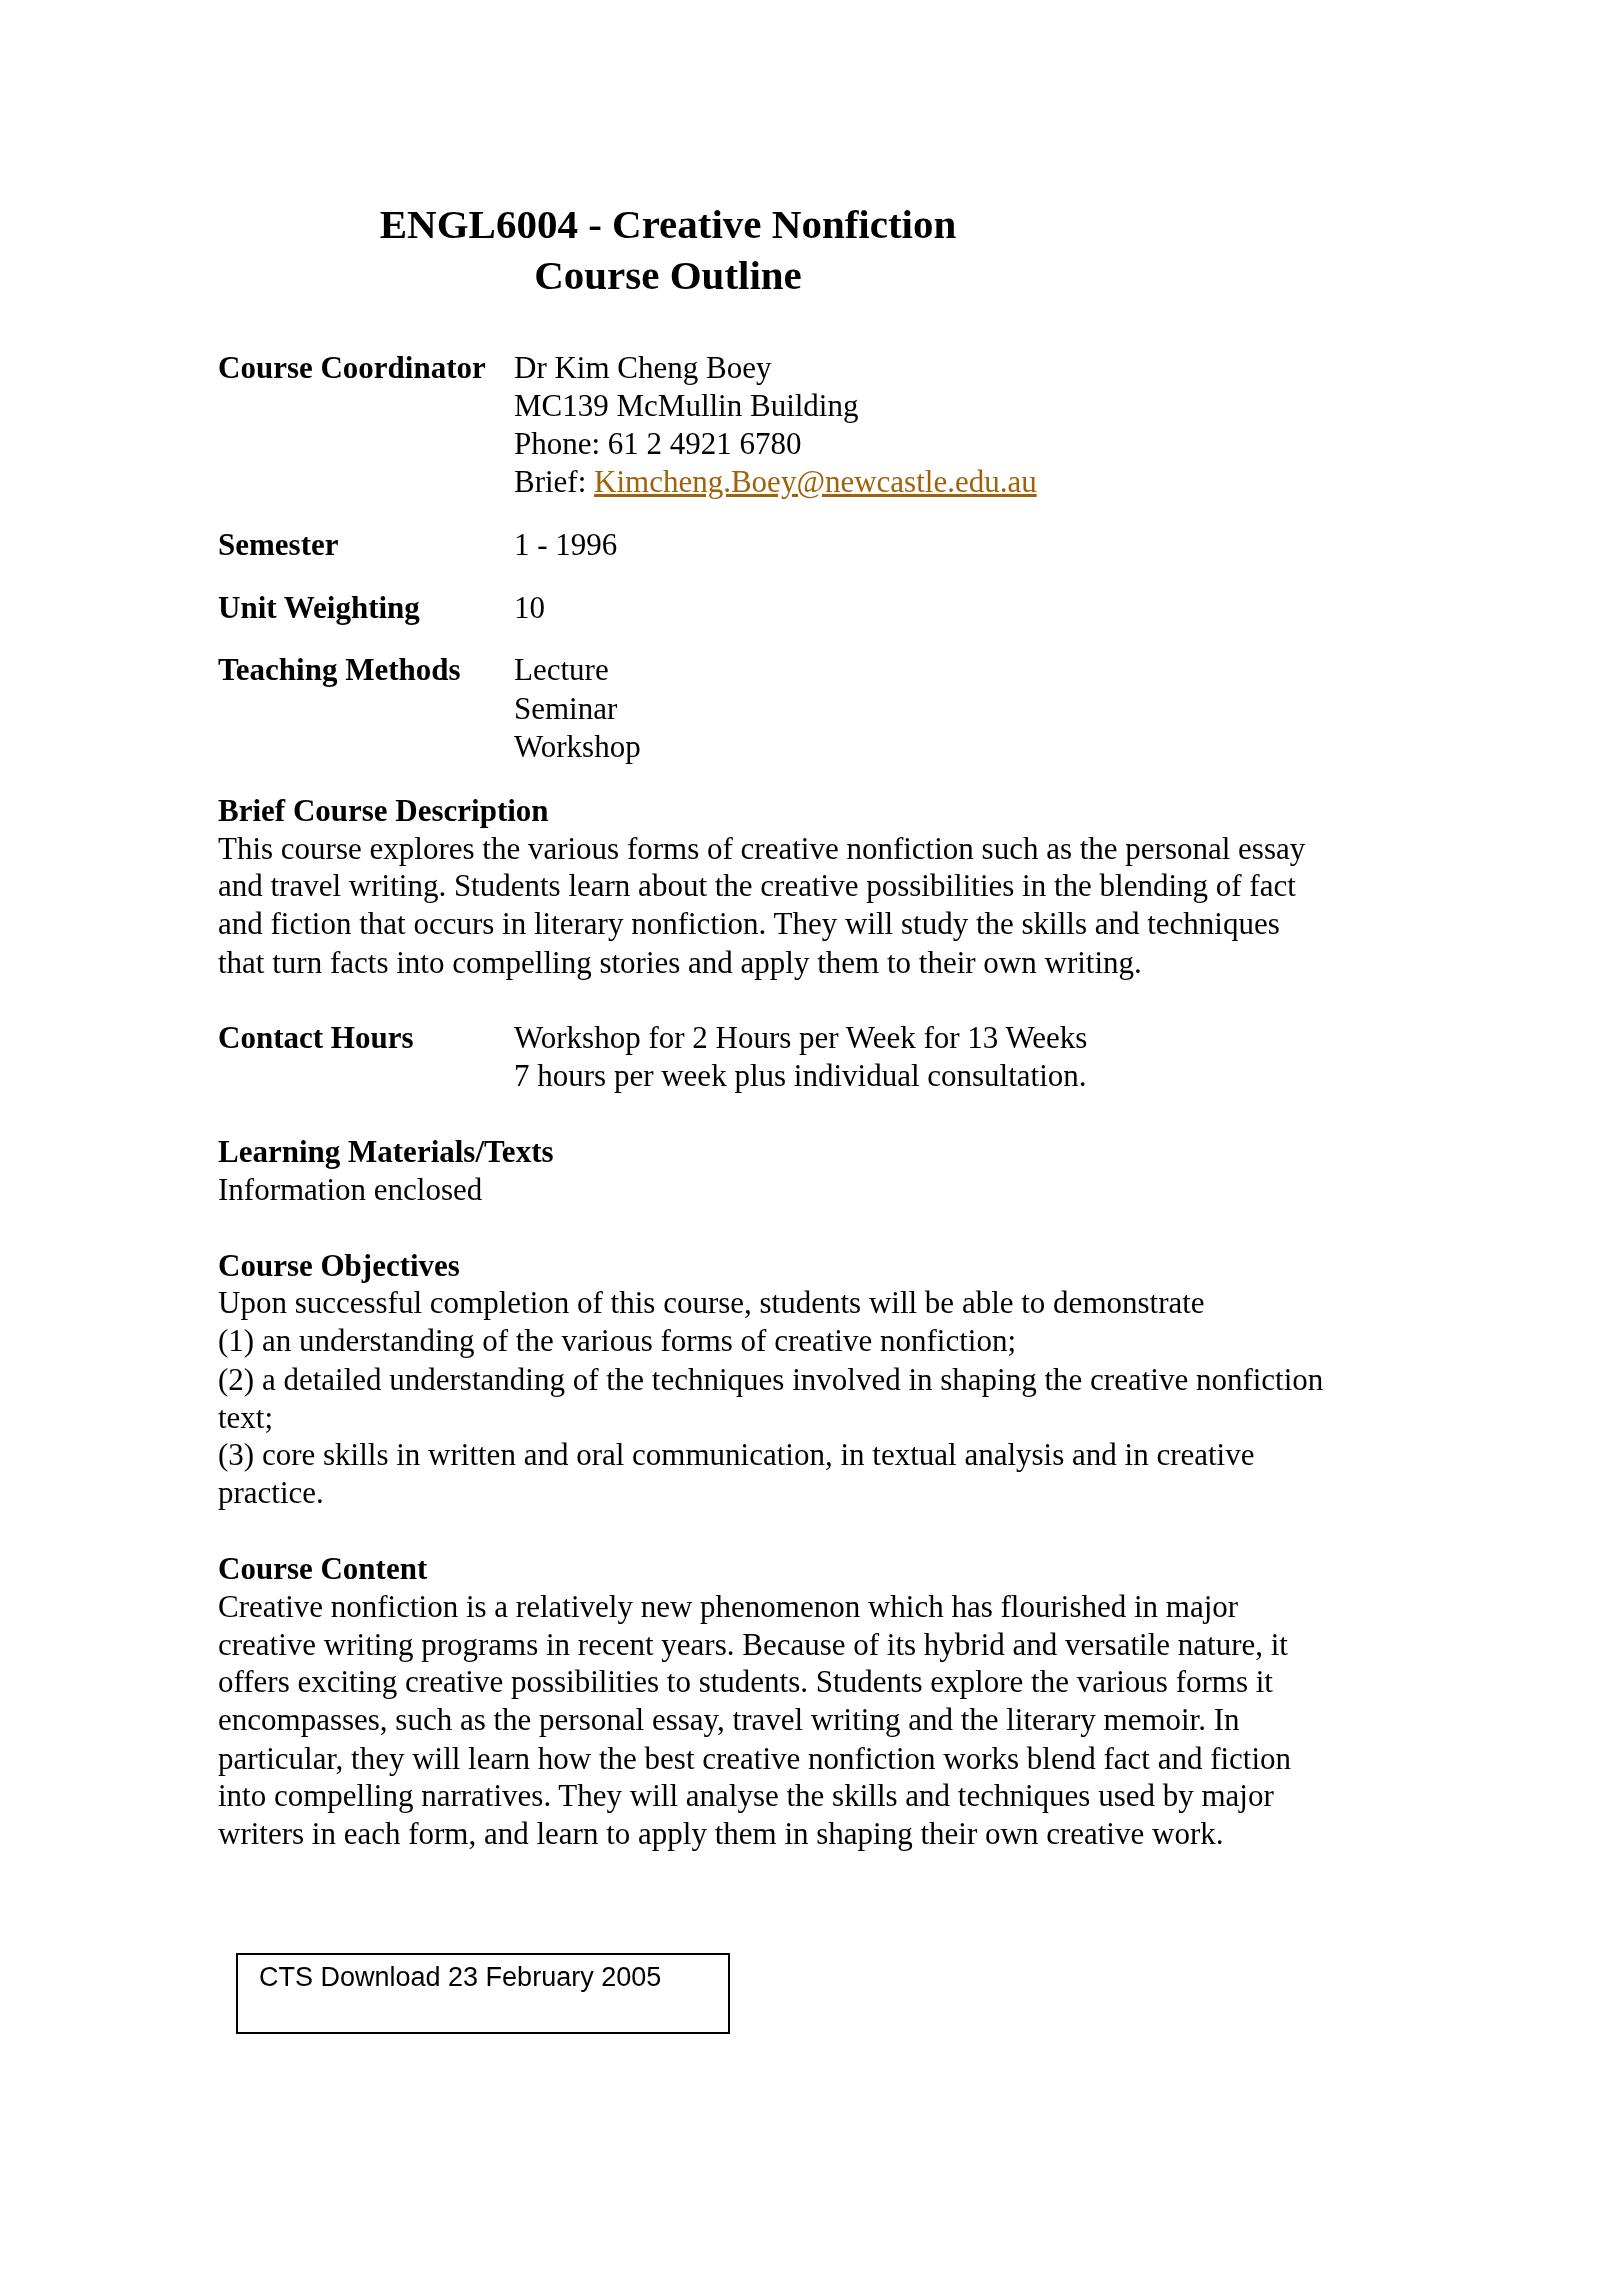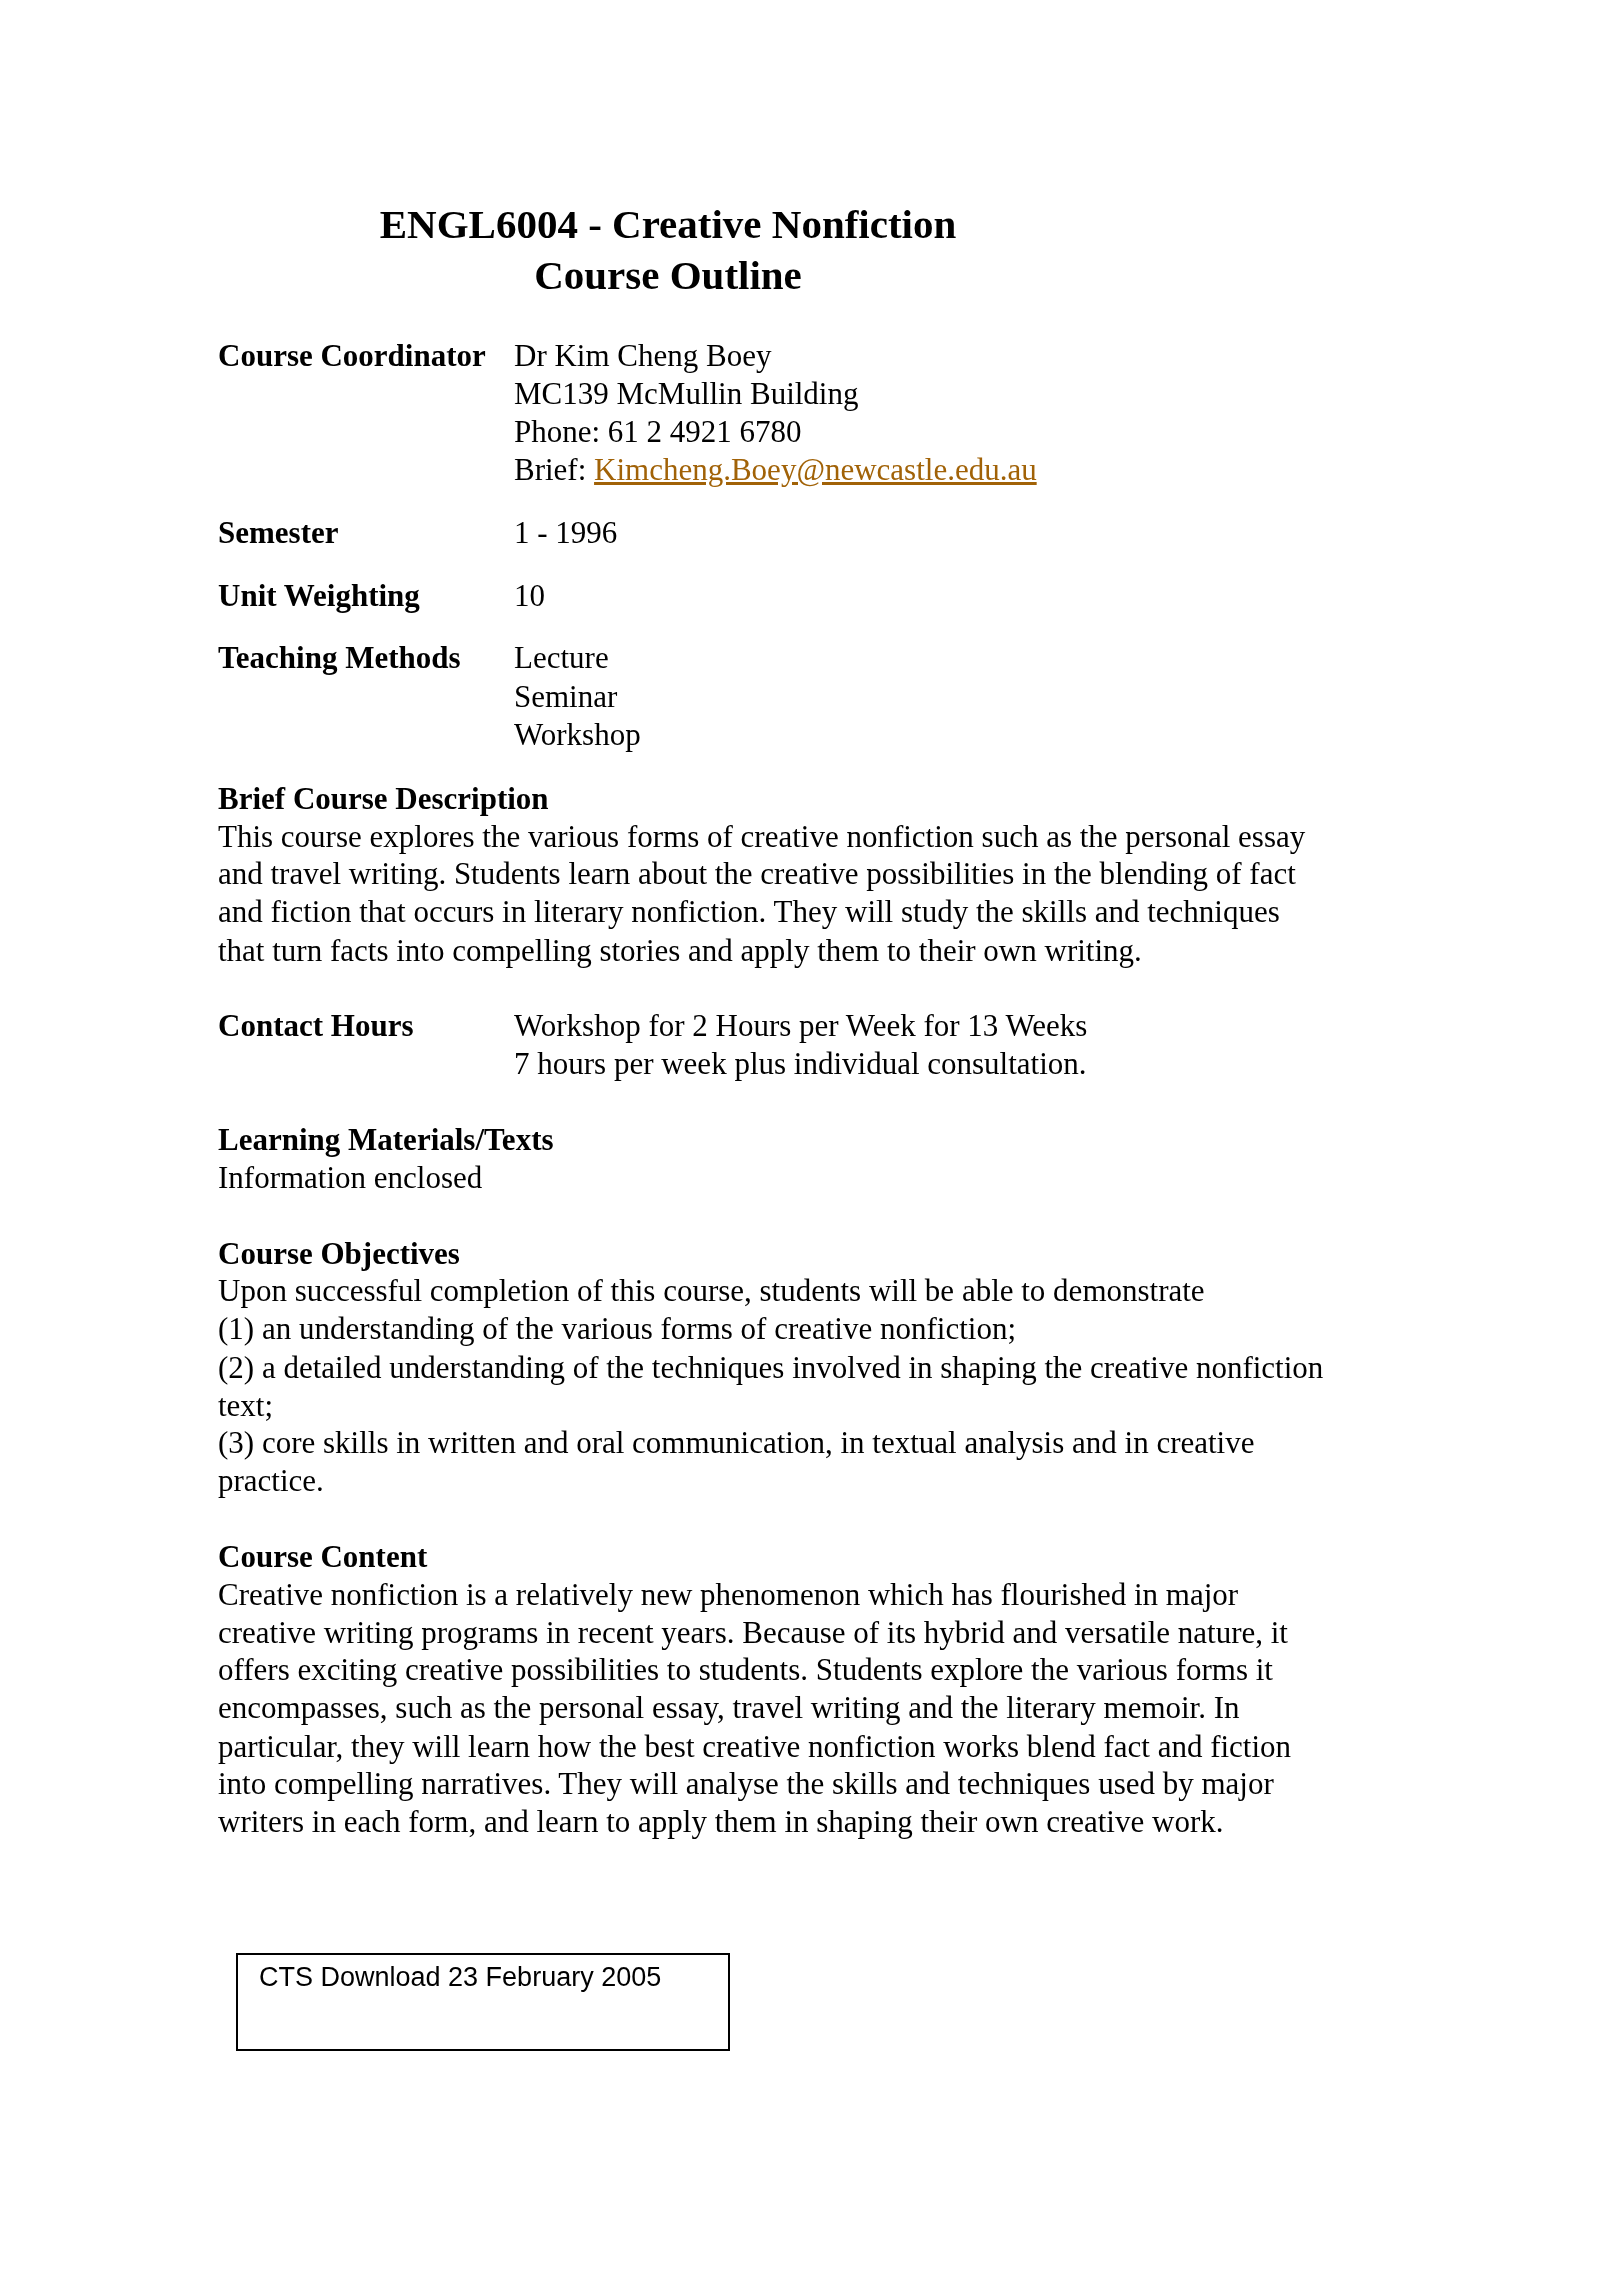--- a/index.html
+++ b/index.html
@@ -2,32 +2,32 @@
 <html style="font-size:13px"><head>
   <meta charset="utf-8">
   <style>
     html, body { margin: 0; padding: 0; background: #ffffff; }
     body {
       width: 1623px; height: 2295px; position: relative; overflow: hidden;
       font-family: "Liberation Serif", "DejaVu Serif", serif;
       color: #000000;
     }
     .abs { position: absolute; white-space: nowrap; }
-    .body-text { font-size: 31px; line-height: 38px; }
+    .body-text { font-size: 31px; line-height: 38px; margin-top: 12px; }
     .bold { font-weight: bold; }
     .title {
       position: absolute; left: 0; width: 1336px; text-align: center;
       font-size: 41px; font-weight: bold; line-height: 50px;
     }
     .label { left: 218px; }
     .value { left: 514px; }
     .para { left: 218px; }
     a.email { color: #a16207; text-decoration: underline; }
     .footer-box {
-      position: absolute; left: 236px; top: 1953px; width: 494px; height: 98px;
+      position: absolute; left: 236px; top: 1953px; width: 494px; height: 81px;
       border: 2.4px solid #000; box-sizing: border-box;
     }
     .footer-text {
       position: absolute; left: 21px; top: 6.5px;
       font-family: "Liberation Sans", "DejaVu Sans", sans-serif;
       font-size: 27px; white-space: nowrap;
     }
   </style>
 </head>
 <body>

